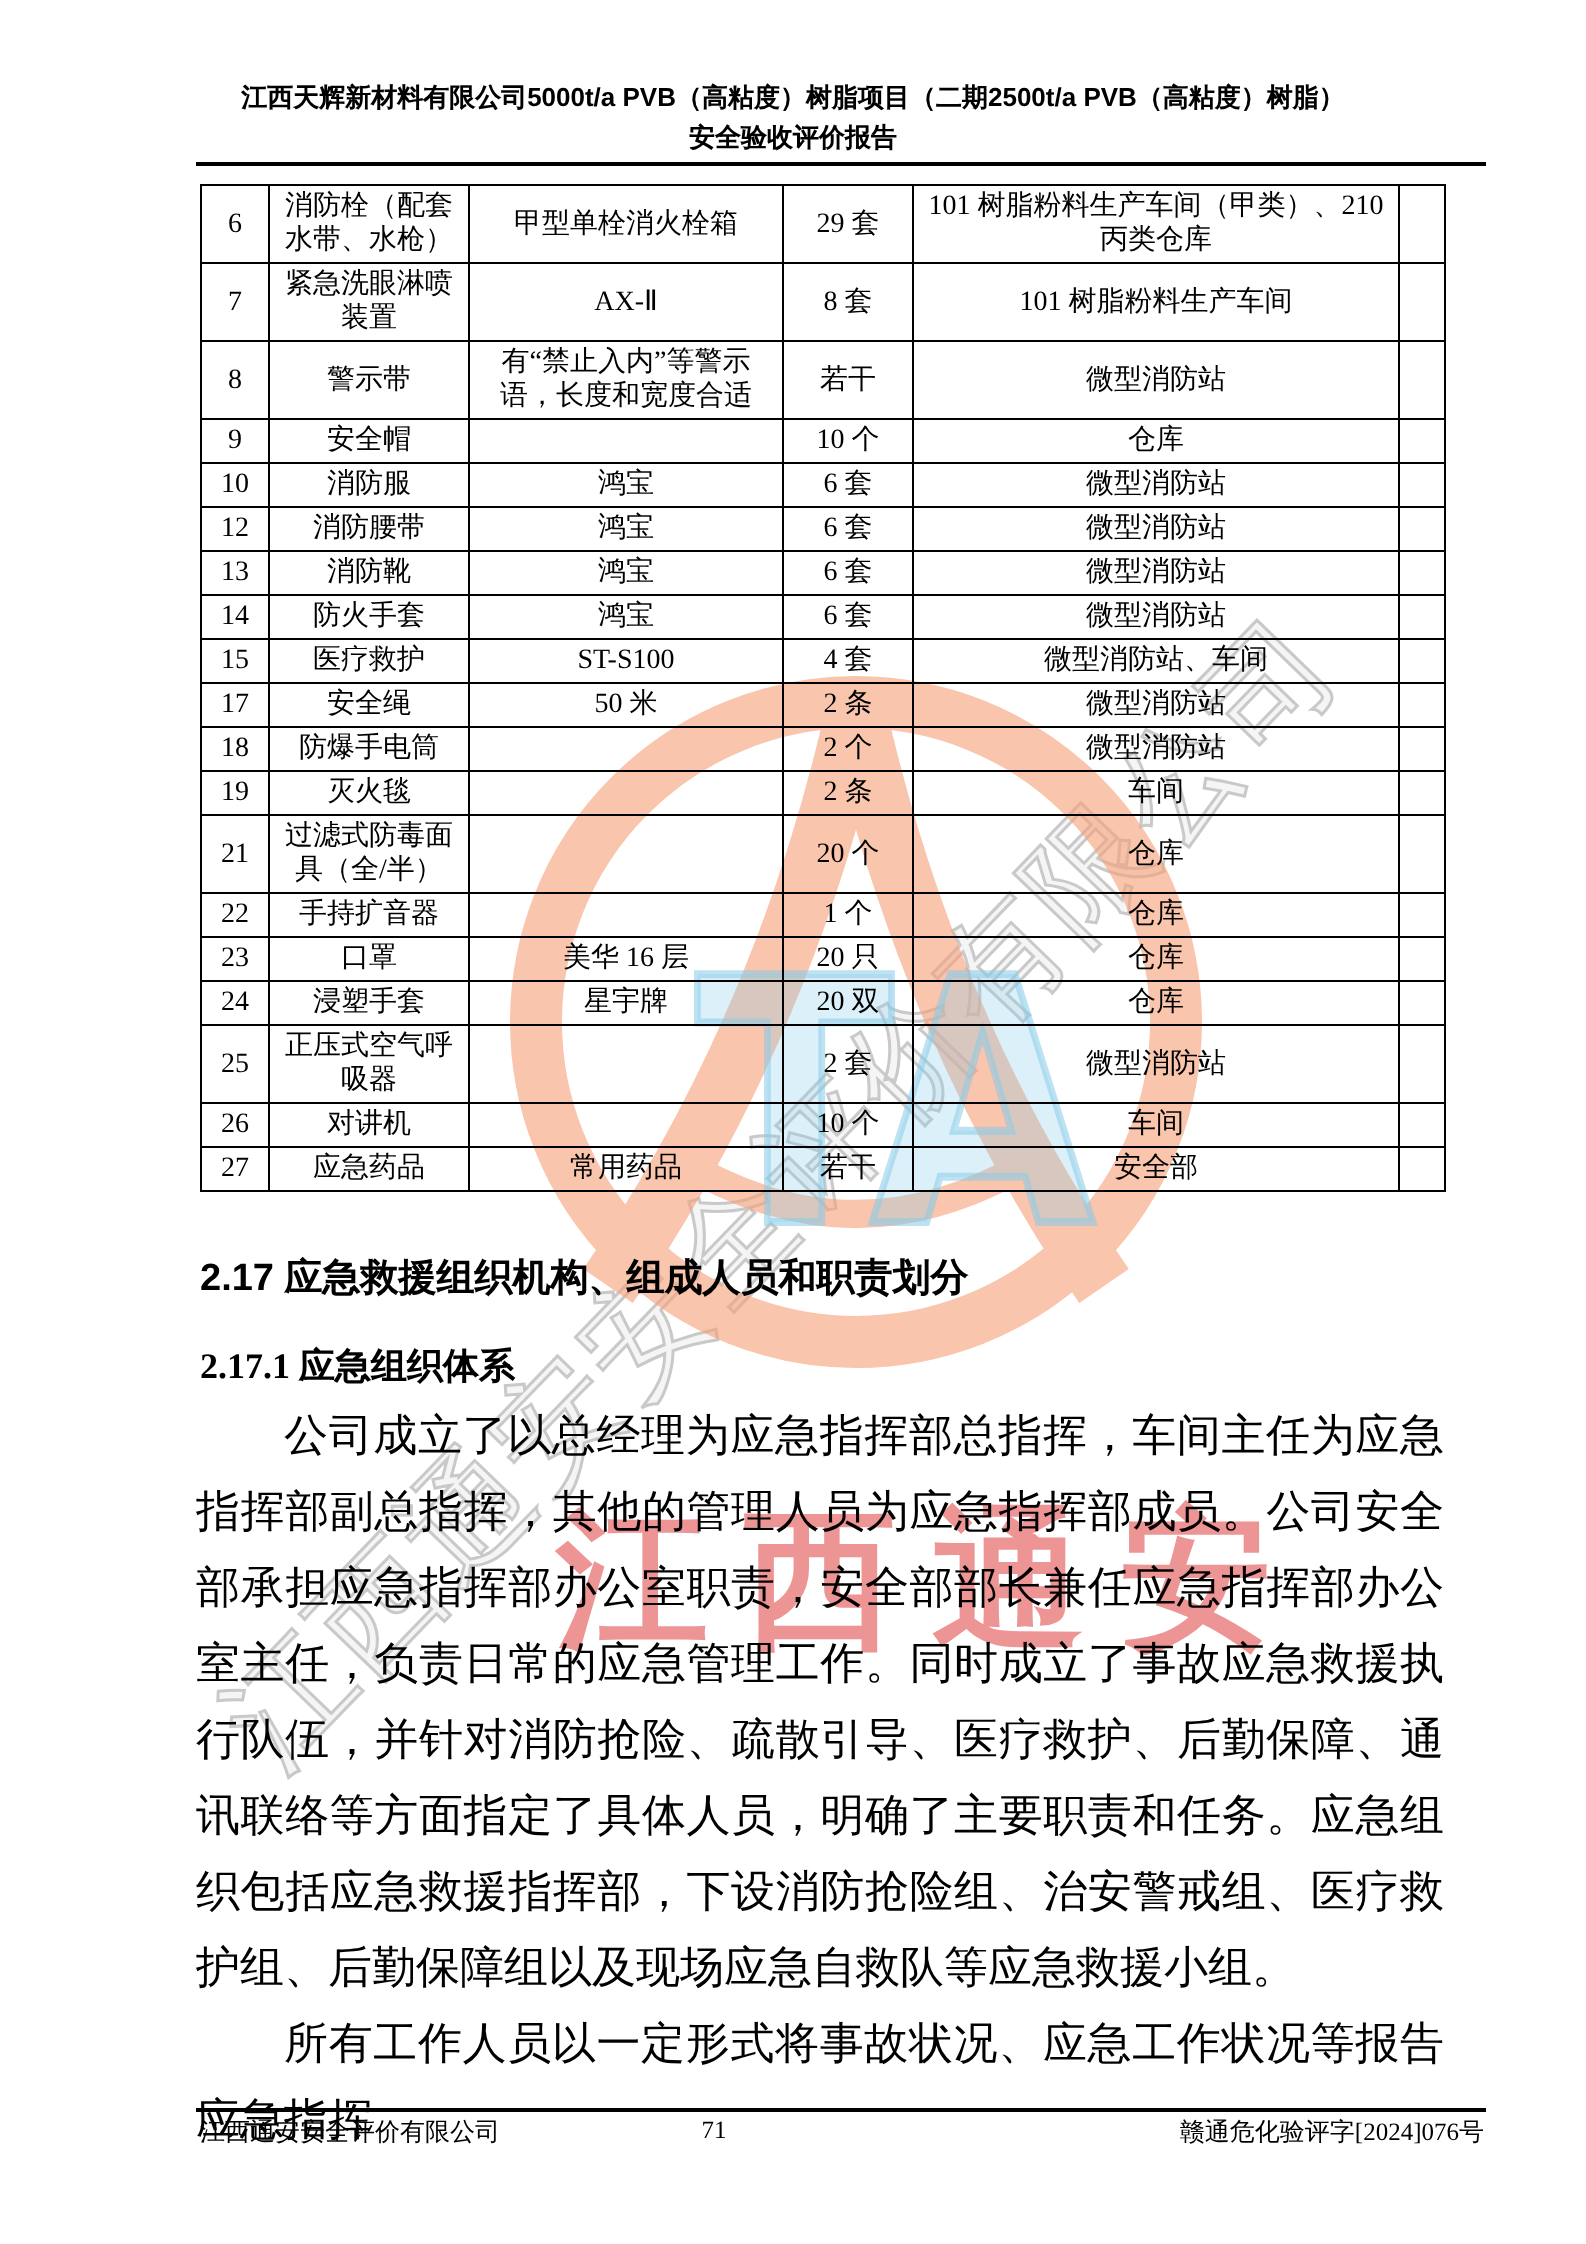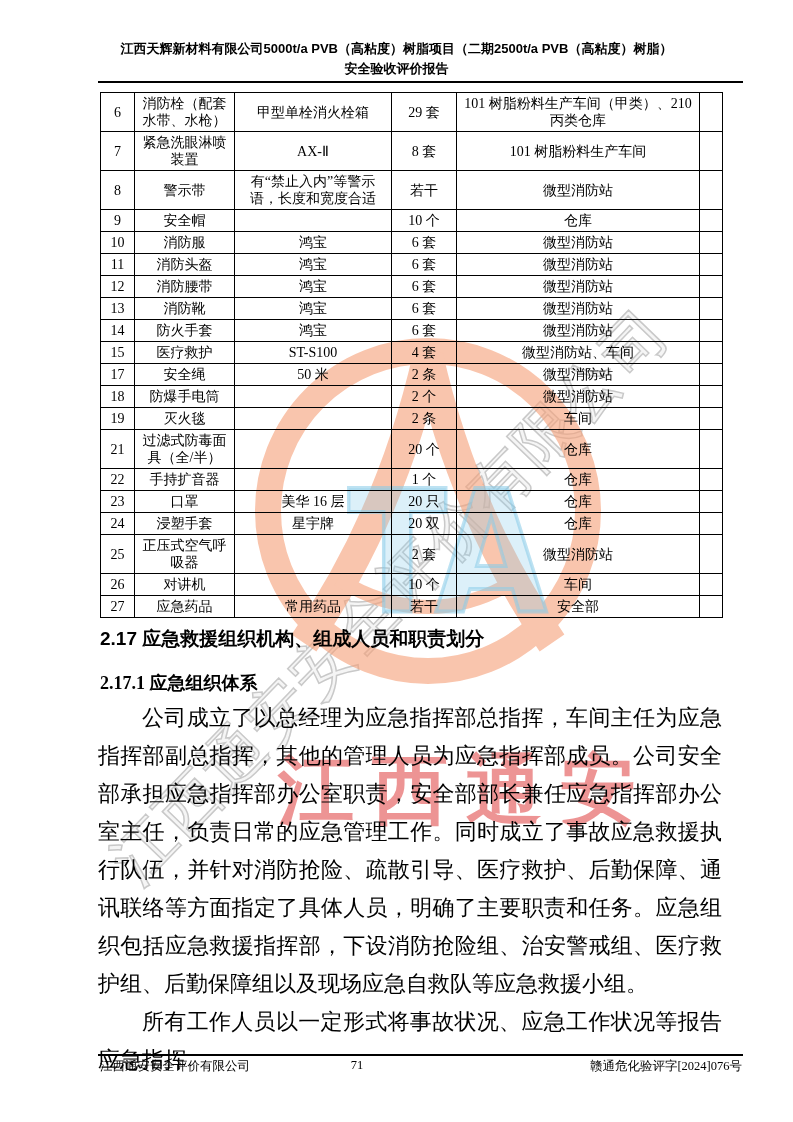--- a/index.html
+++ b/index.html
@@ -136,28 +136,20 @@
           </tr>
           <tr>
             <td>10</td>
             <td>消防服</td>
             <td>鸿宝</td>
             <td>6 套</td>
             <td>微型消防站</td>
             <td></td>
           </tr>
           <tr>
-            <td>11</td>
-            <td>消防头盔</td>
-            <td>鸿宝</td>
-            <td>6 套</td>
-            <td>微型消防站</td>
-            <td></td>
-          </tr>
-          <tr>
             <td>12</td>
             <td>消防腰带</td>
             <td>鸿宝</td>
             <td>6 套</td>
             <td>微型消防站</td>
             <td></td>
           </tr>
           <tr>
             <td>13</td>
             <td>消防靴</td>

